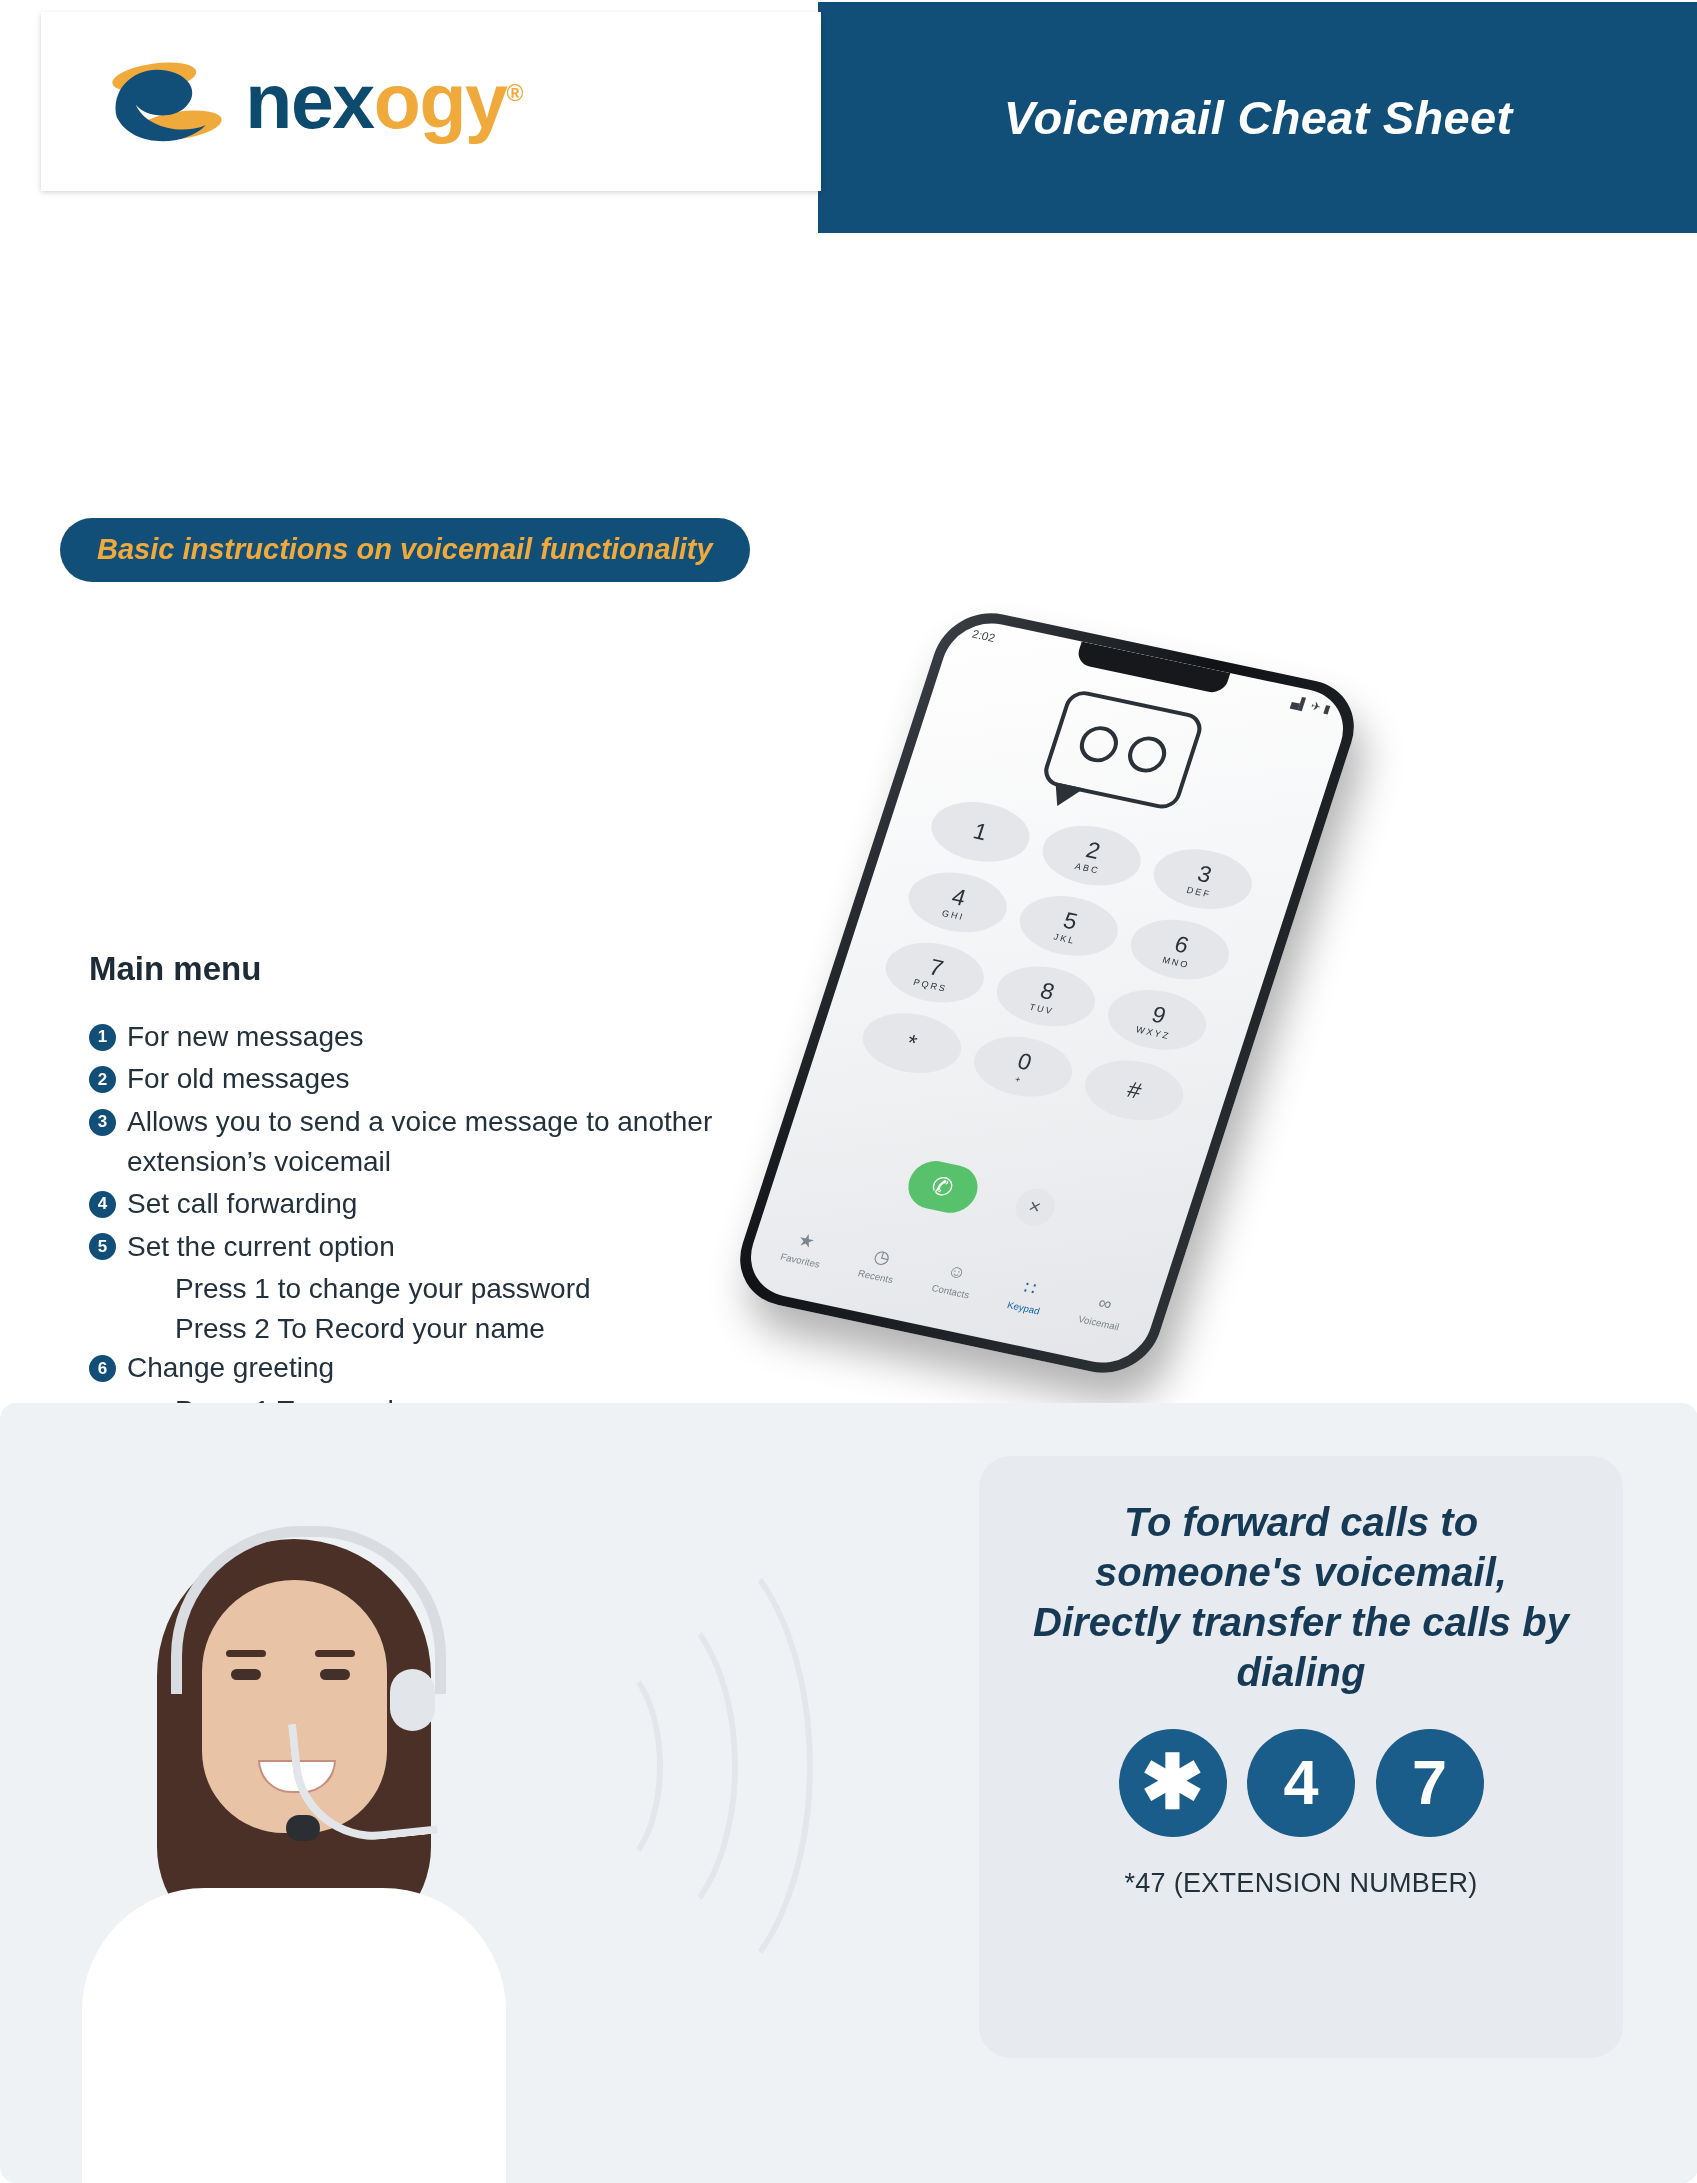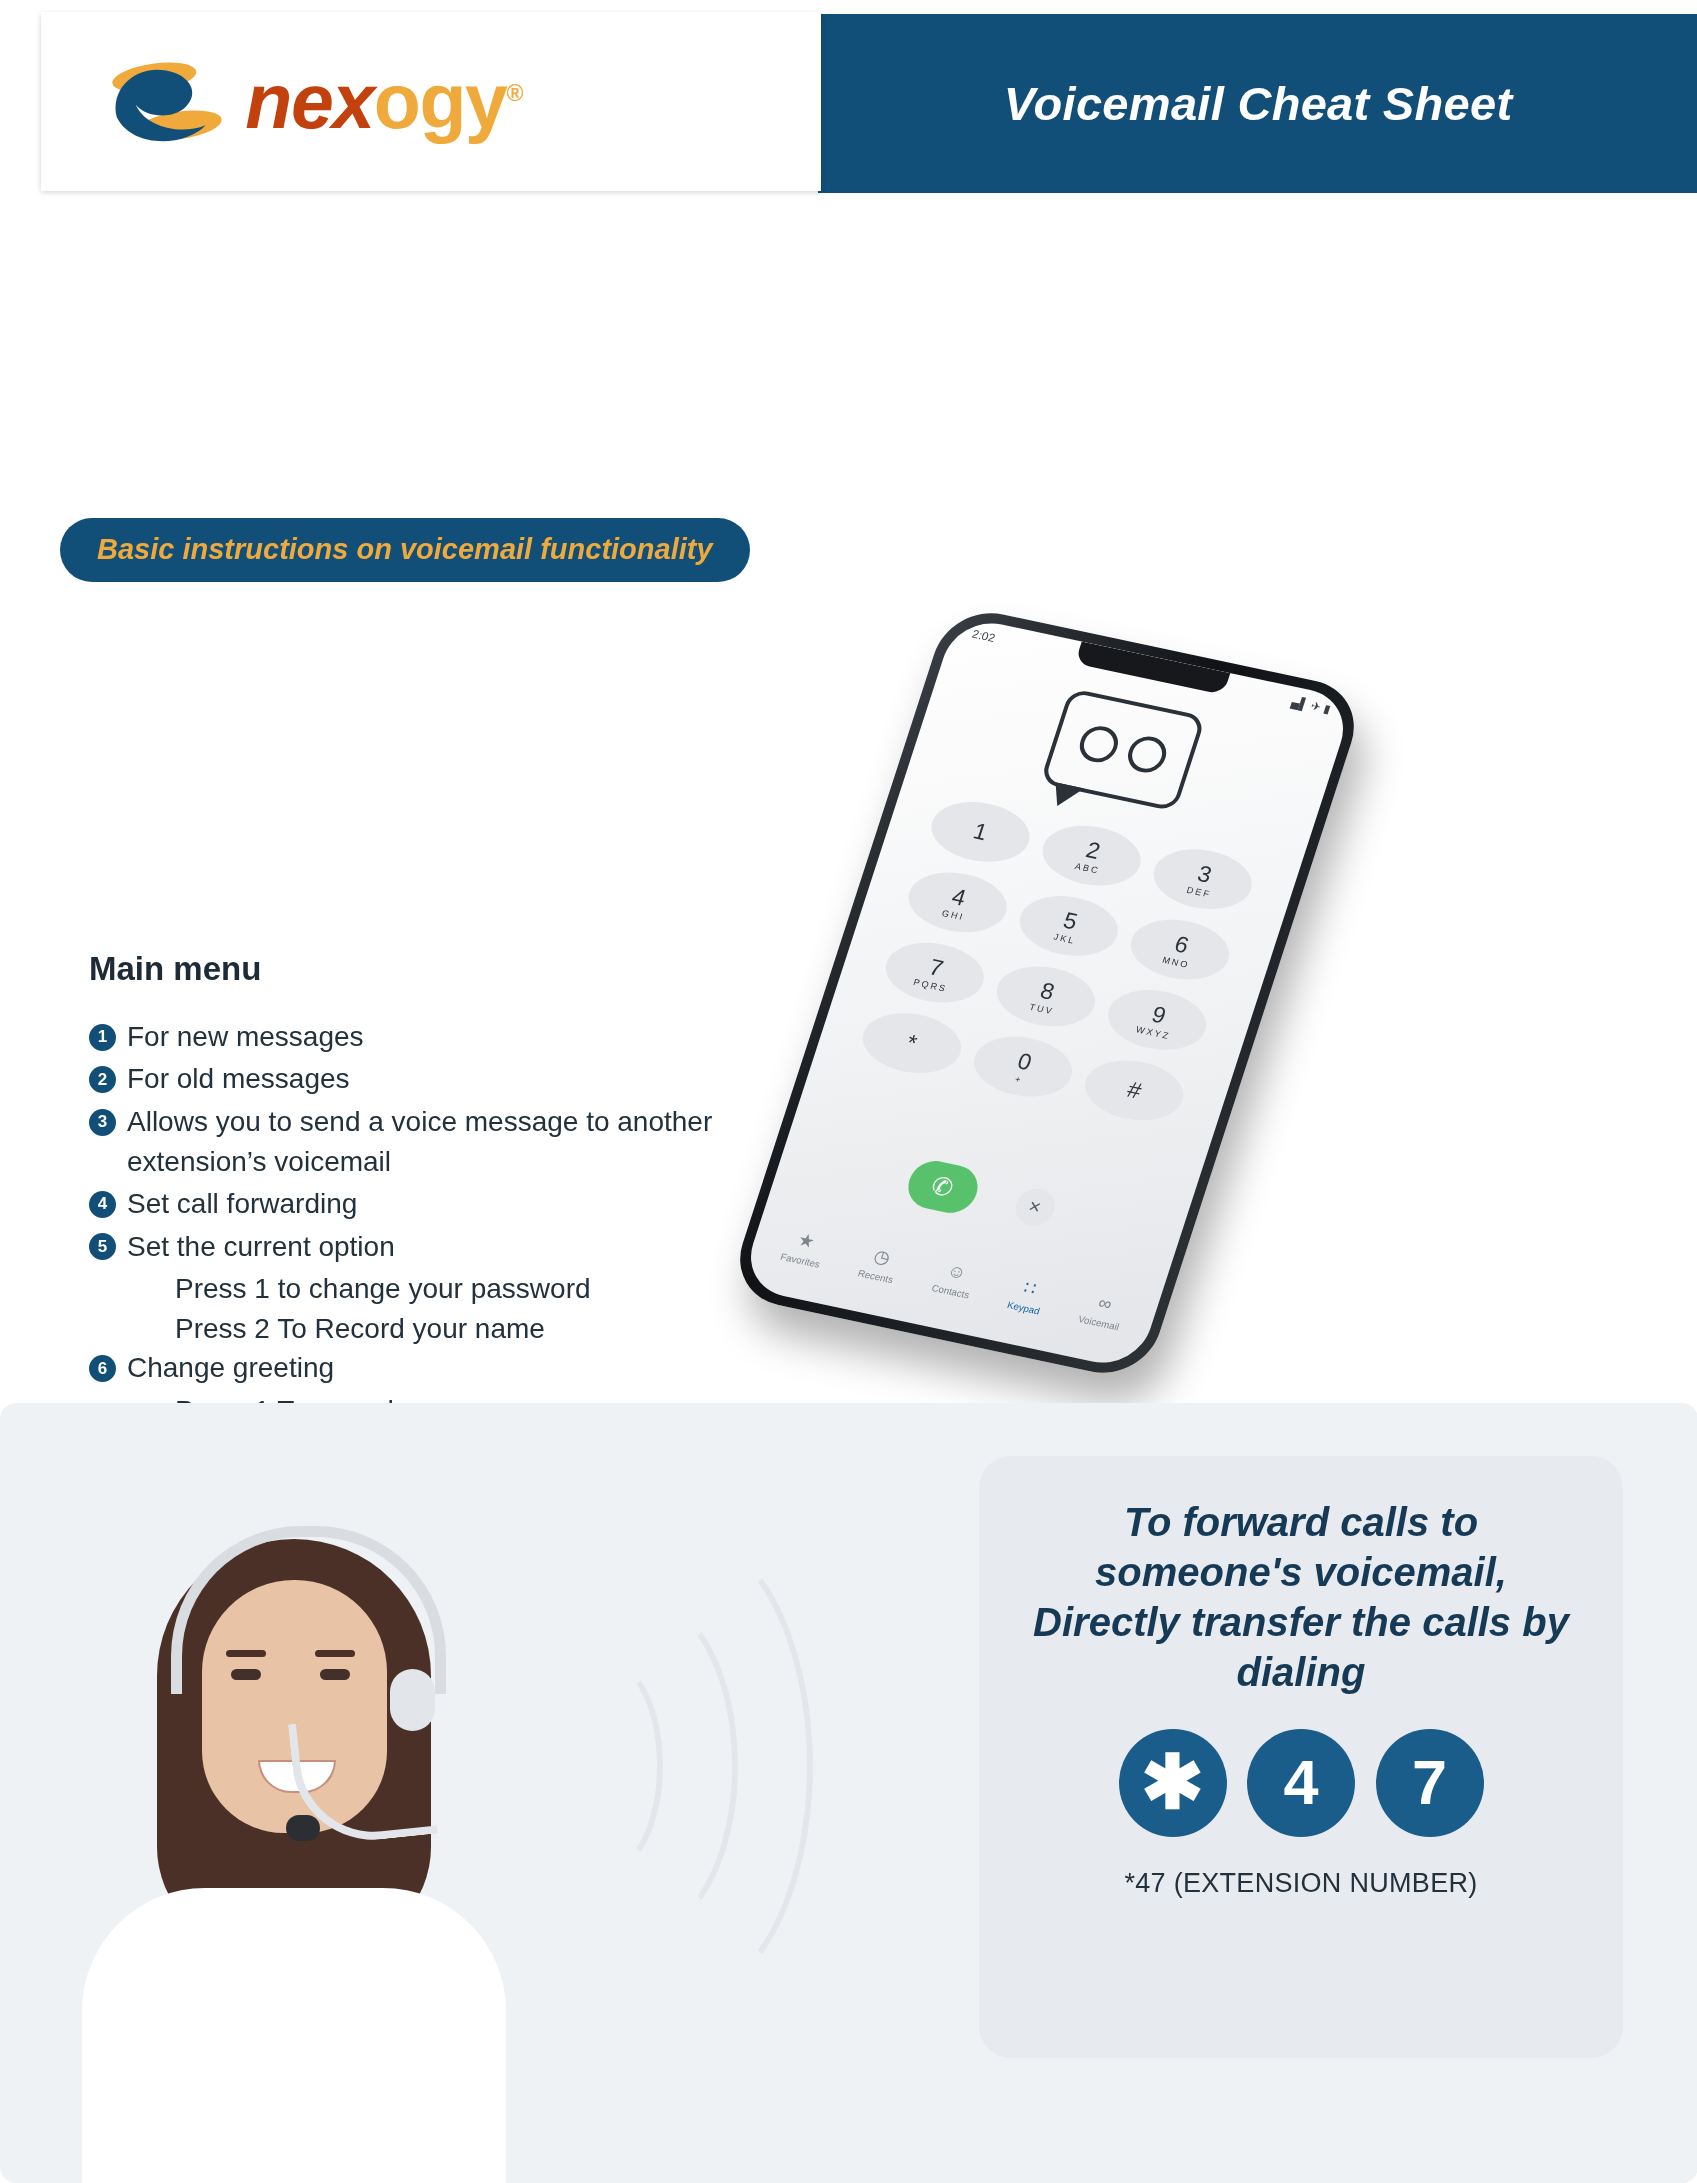--- a/index.html
+++ b/index.html
@@ -32,23 +32,23 @@
     box-shadow: 0 2.1px 5.5px rgba(0,0,0,0.18);
     display: flex;
     align-items: center;
     padding-left: 62px;
     box-sizing: border-box;
     z-index: 3;
   }
   .header-band {
     position: absolute;
     left: 818px;
-    top: 14px;
+    top: 2px;
     right: 0;
-    height: 179px;
+    height: 231px;
     background: #114f79;
     display: flex;
     align-items: center;
     justify-content: center;
     z-index: 2;
   }
   .header-title {
     color: #ffffff;
     font-size: 47px;
     font-weight: bold;
@@ -65,21 +65,21 @@
     height: 96px;
     position: relative;
   }
   .logo-text {
     font-size: 77px;
     font-weight: bold;
     letter-spacing: -1.4px;
     position: relative;
     line-height: 1;
   }
-  .logo-text .nex { color: #c2410c; font-style: italic; }
+  .logo-text .nex { color: #0c4a6e; }
   .logo-text .ogy { color: #f0a93b; }
   .logo-reg {
     font-size: 23px;
     color: #f0a93b;
     vertical-align: super;
     font-weight: bold;
   }
 
   
   .content {

